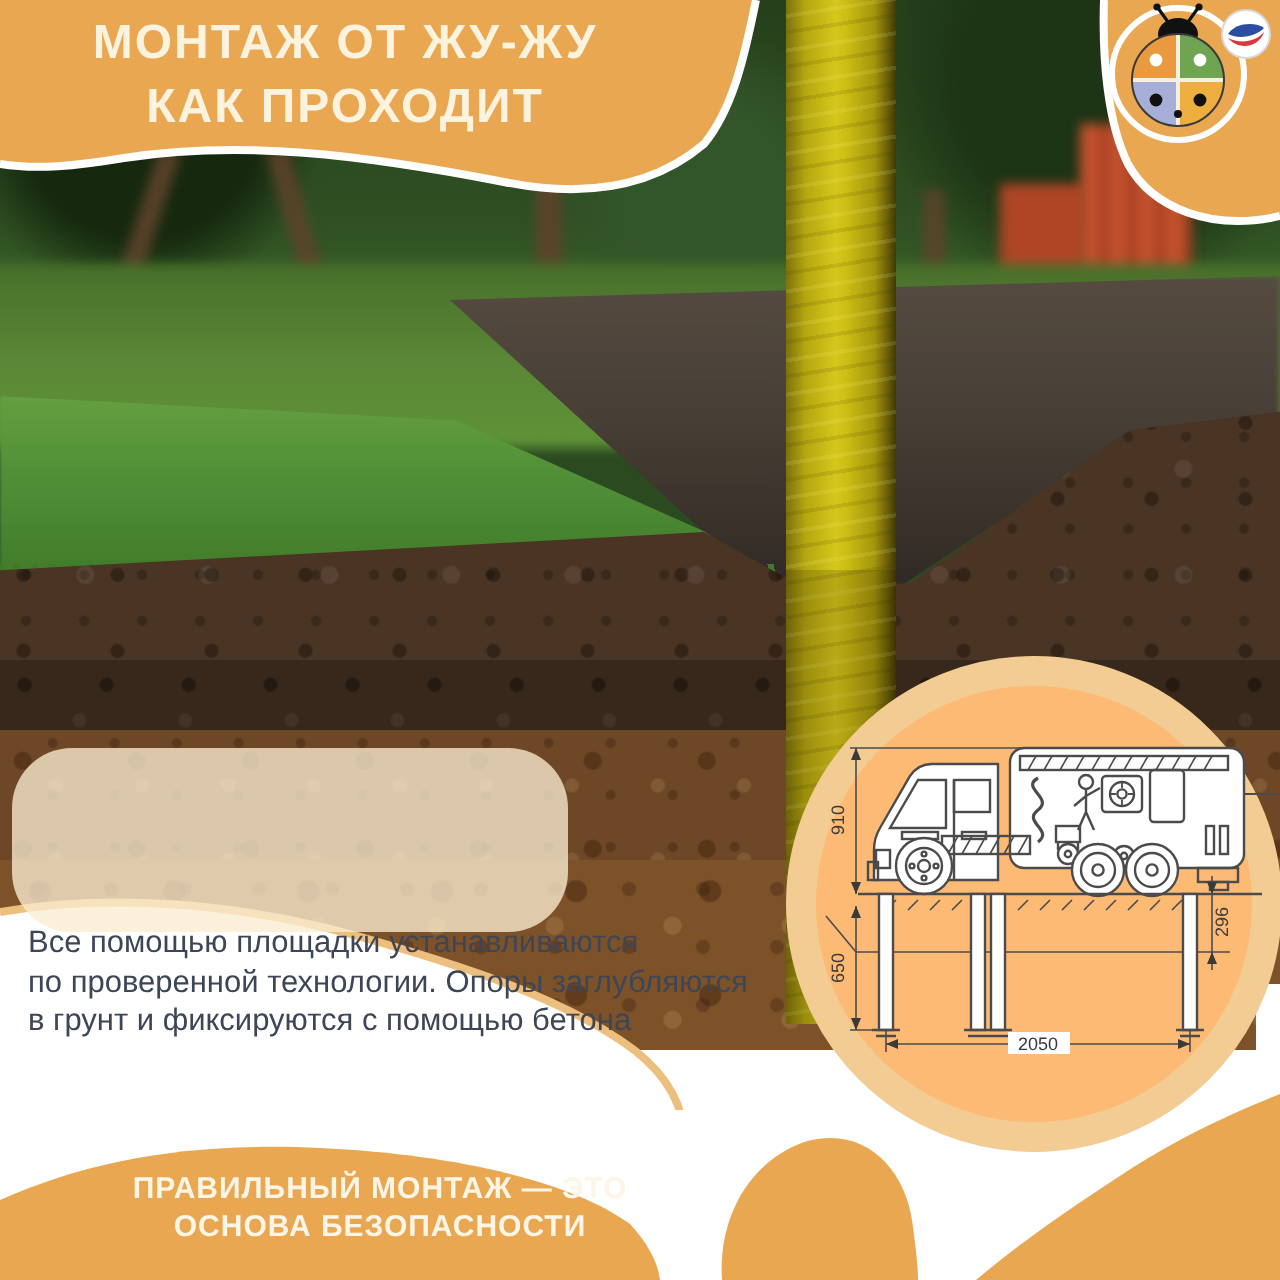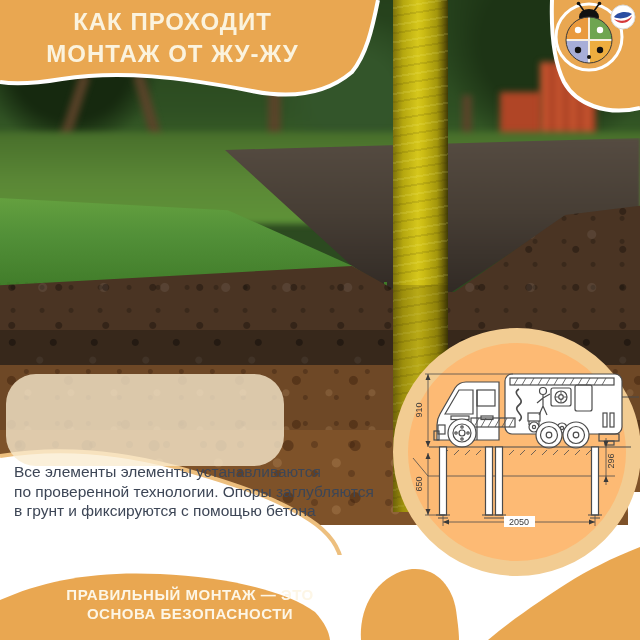--- a/index.html
+++ b/index.html
@@ -116,21 +116,21 @@
     <path d="M0,456 C55,447 115,451 175,467 C240,485 280,500 310,520 C330,533 340,548 342,565" fill="none" stroke="#edbf7e" stroke-width="4"></path>
     <rect x="335" y="555" width="305" height="85" fill="#ffffff"></rect>
     <rect x="628" y="492" width="12" height="70" fill="#ffffff"></rect>
   </svg>
 
   <div class="abs badge-wrap">
     
   </div>
 
   <div class="abs body-text">
-    <p>Все элементы элементы устанавливаются
+    <p>Все помощью площадки устанавливаются
 по проверенной технологии. Опоры заглубляются
 в грунт и фиксируются с помощью бетона</p>
   </div>
 
   <div class="abs circle">
     <svg class="truck-svg" width="248" height="248" viewBox="0 0 248 248">
       <g stroke="#4b4b4b" stroke-width="1.2" fill="none">
 
         <path d="M44,112 V97 Q44,91 47,86 L62,60 Q66,54 73,54 H106 V112 Z" fill="#ffffff"></path>
         <path d="M52,86 L66,62 H80 V86 Z"></path>
@@ -213,22 +213,22 @@
   </div>
 
   <svg class="abs overlay-svg" width="640" height="130" viewBox="0 0 640 130">
     <path d="M0,0 L378,0 C372,30 366,55 352,72 C326,94 292,99 252,91 C180,77 120,70 62,79 C38,83 18,85 0,82 Z" fill="#e9a751"></path>
     <path d="M378,0 C372,30 366,55 352,72 C326,94 292,99 252,91 C180,77 120,70 62,79 C38,83 18,85 0,82" fill="none" stroke="#ffffff" stroke-width="4"></path>
     <path d="M552,0 L640,0 L640,108 C606,116 576,104 564,82 C554,62 551,30 552,0 Z" fill="#e9a751"></path>
     <path d="M640,108 C606,116 576,104 564,82 C554,62 551,30 552,0" fill="none" stroke="#ffffff" stroke-width="4"></path>
   </svg>
 
   <div class="abs title">
+    <div>МОНТАЖ ОТ ЖУ-ЖУ</div>
     <div>КАК ПРОХОДИТ</div>
-    <div>МОНТАЖ ОТ ЖУ-ЖУ</div>
   </div>
 
   <div class="abs logo">
     <svg width="86" height="80" viewBox="0 0 86 80">
       <circle cx="38" cy="37" r="33" fill="none" stroke="#ffffff" stroke-width="3"></circle>
       <path d="M33,11 L28,4 M43,11 L48,4" stroke="#111111" stroke-width="1.6" fill="none"></path>
       <circle cx="27.5" cy="3.5" r="1.8" fill="#111111"></circle>
         <circle cx="48.5" cy="3.5" r="1.8" fill="#111111"></circle>
       <ellipse cx="38" cy="17" rx="10" ry="8" fill="#111111"></ellipse>
       <path d="M38,40 L38,17 A23,23 0 0 0 15,40 Z" fill="#e99a3e"></path>

